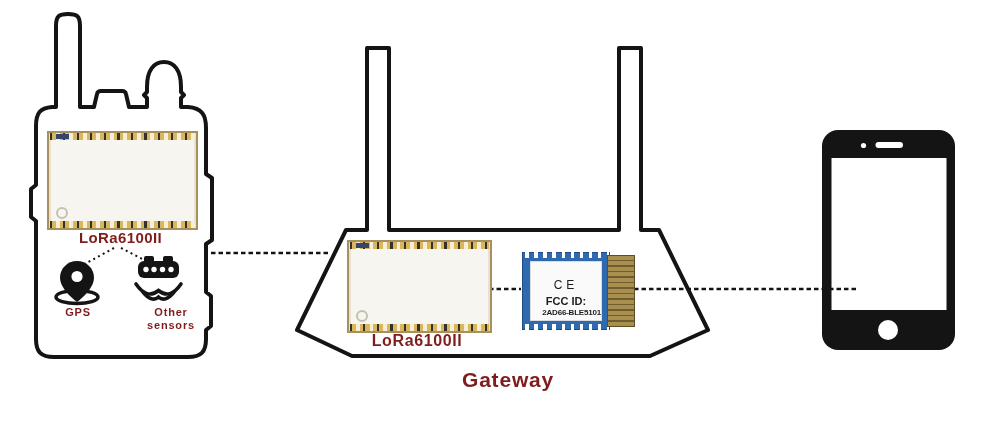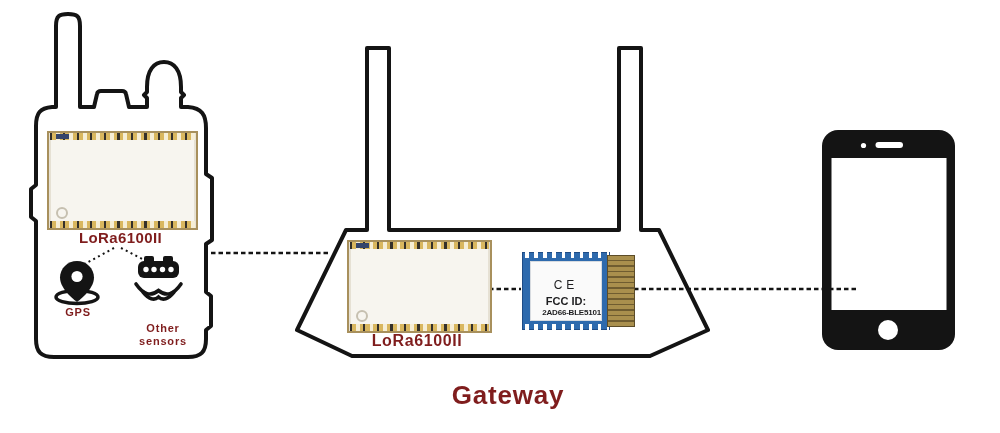--- a/index.html
+++ b/index.html
@@ -133,21 +133,21 @@
       <div class="fcc2">2AD66-BLE5101</div>
     </div>
     <div class="scallop bottom"></div>
   </div>
   <div class="pins" style="left:607px; top:255px; width:26px; height:70px;"></div>
 
   <div class="lbl module-lbl" style="left:47px; top:229px; width:147px;">LoRa6100II</div>
 
   <div class="lbl small-lbl" style="left:43px; top:306px; width:70px;">GPS</div>
 
-  <div class="lbl small-lbl" style="left:124px; top:306px; width:78px;margin-top:16px;">Other sensors</div>
+  <div class="lbl small-lbl" style="left:132px; top:306px; width:78px;">Other sensors</div>
 
 
   <div class="lbl module-lbl2" style="left:342px; top:332px; width:150px;">LoRa6100II</div>
 
 
-  <div class="lbl caption" style="left:418px; top:380px; width:180px; font-size:26px;">Gateway</div>
+  <div class="lbl caption" style="left:418px; top:368px; width:180px; font-size:21px;">Gateway</div>
 
 </div>
 
 </body></html>

